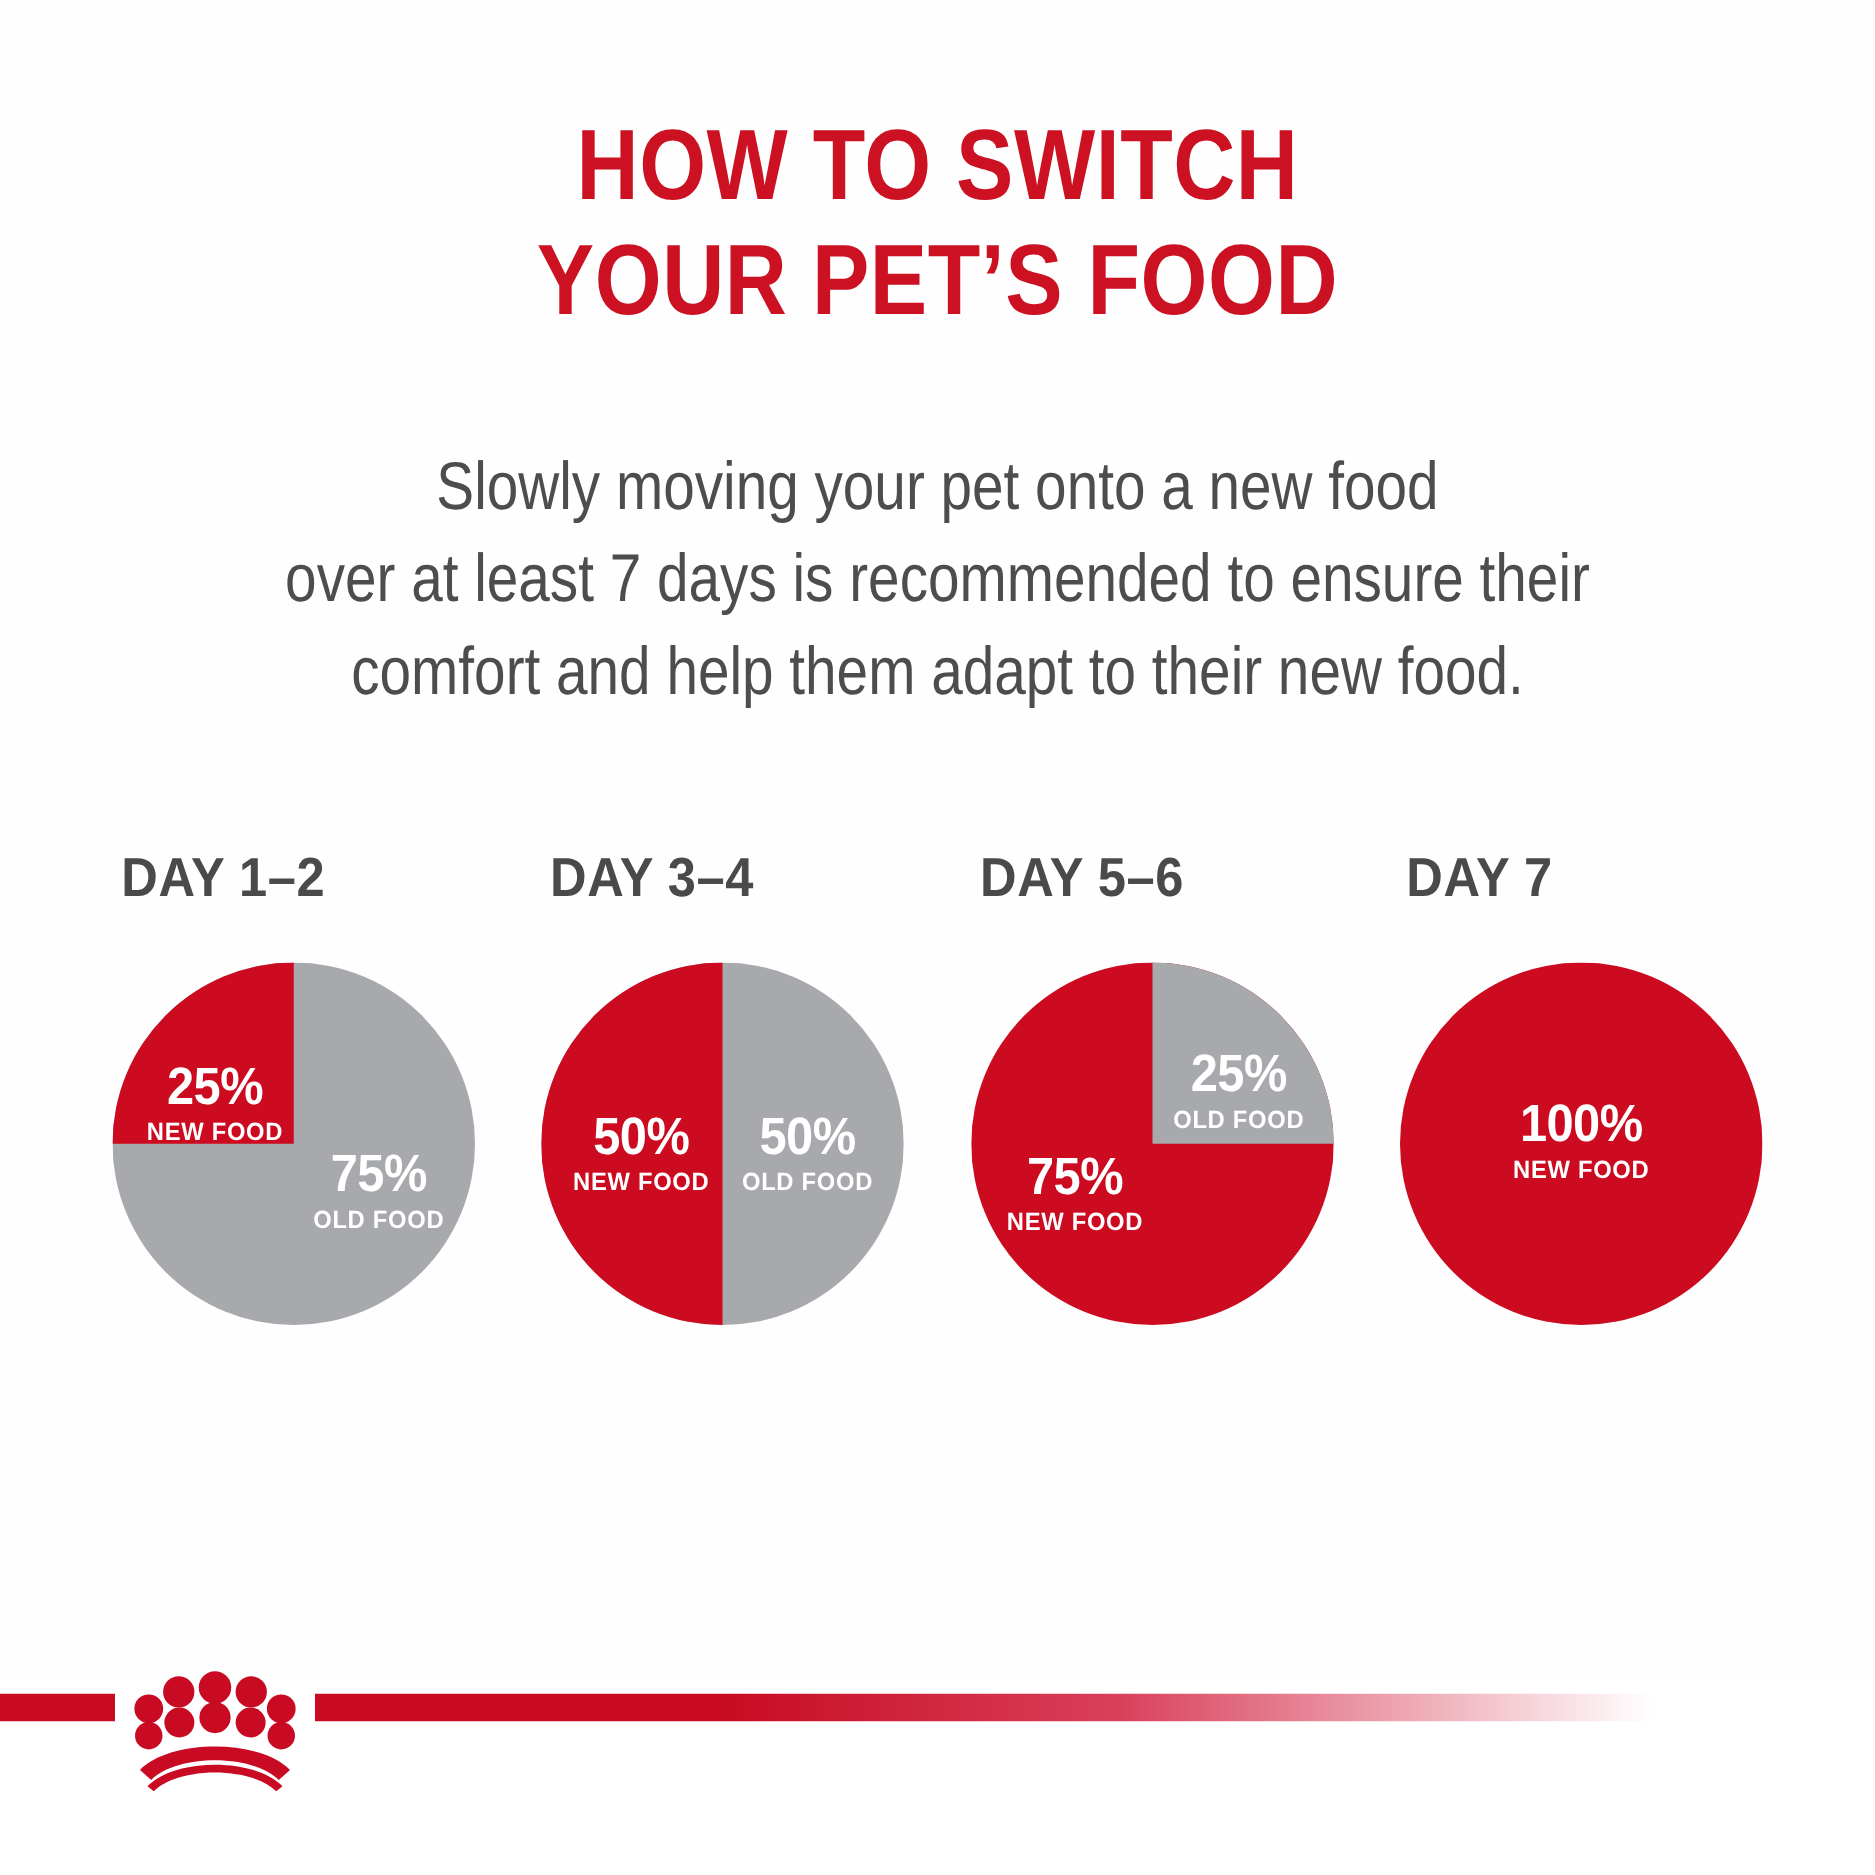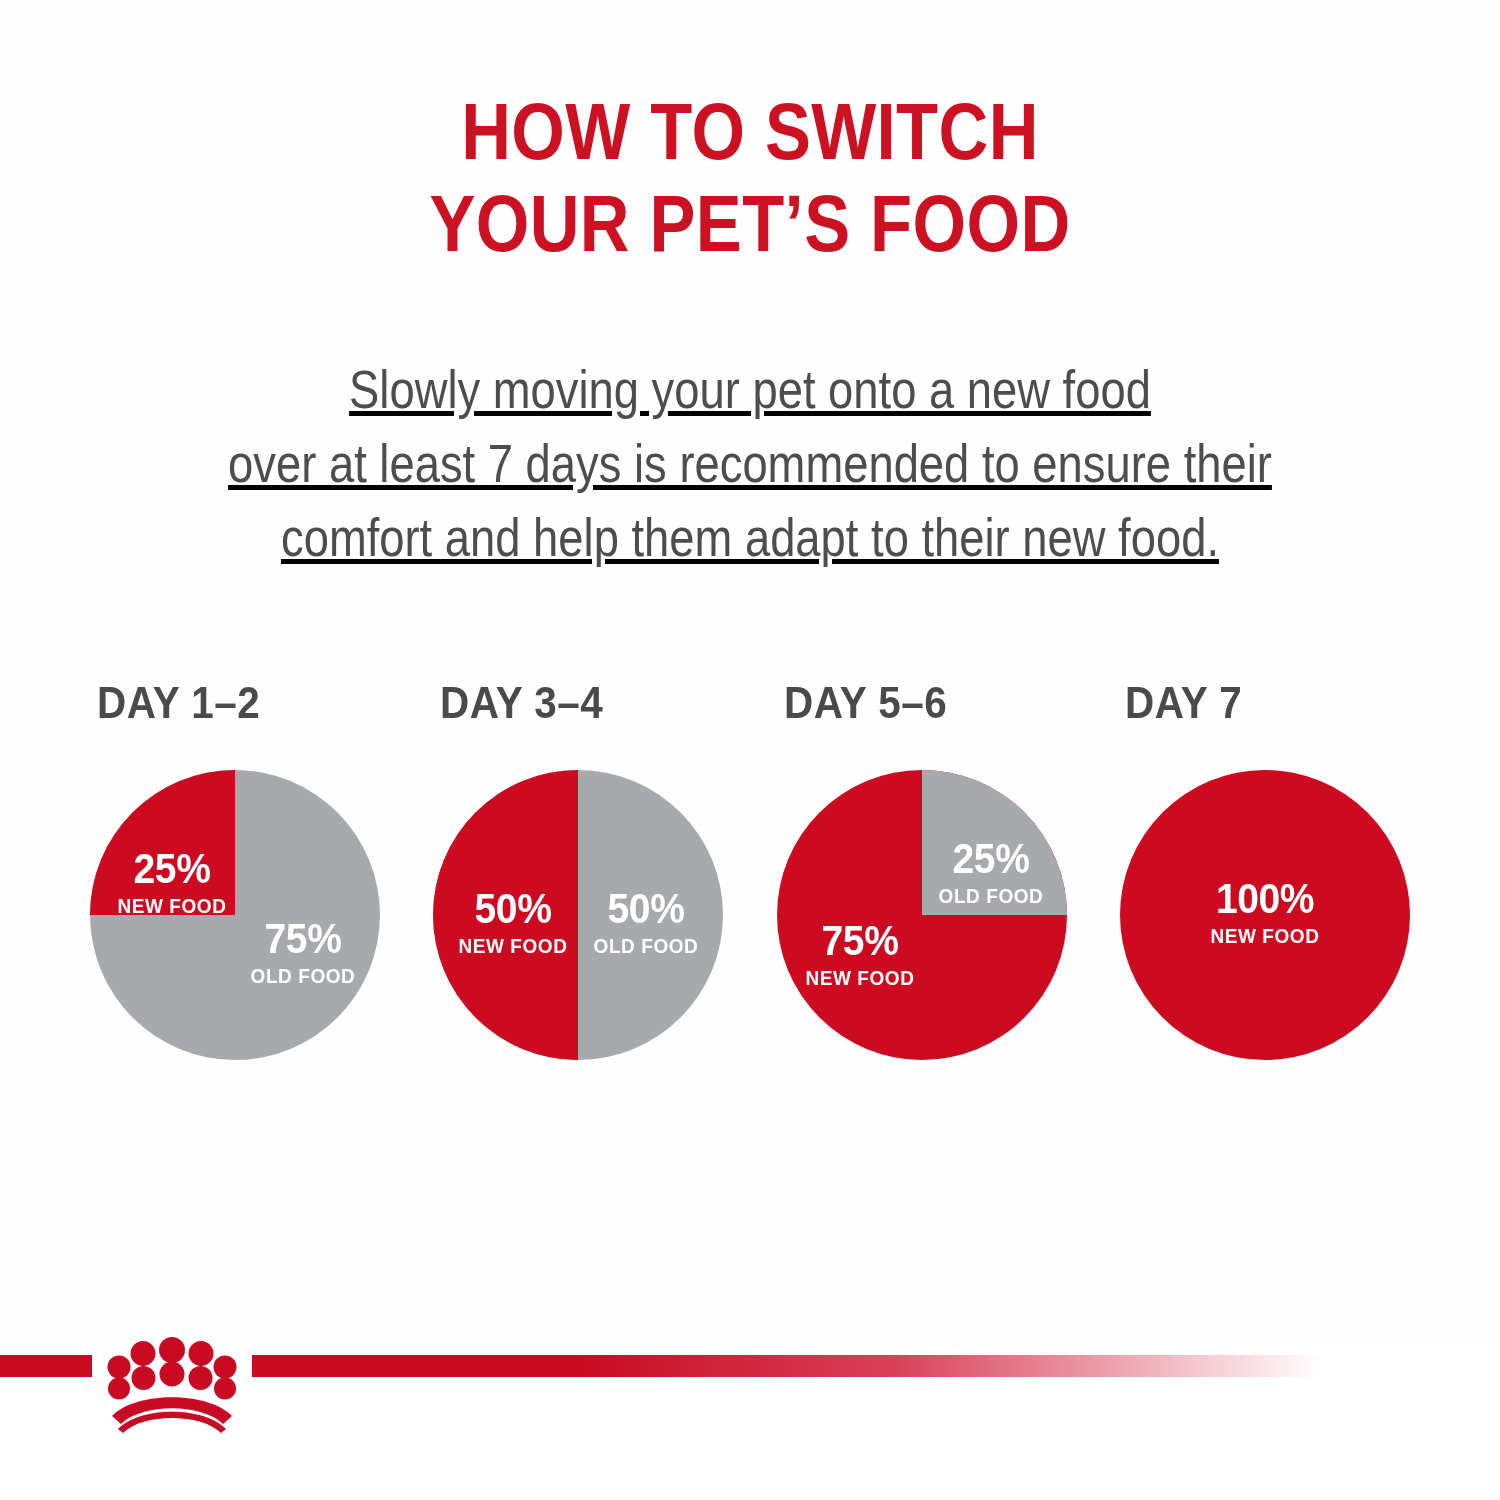--- a/index.html
+++ b/index.html
@@ -43,21 +43,20 @@
     white-space: nowrap;
   }
 
   
   .subtitle-block {
     position: absolute;
     top: 352px;
     left: 0;
     width: 1500px;
     text-align: center;
-    text-decoration: underline;
   }
   .subtitle-line {
     color: #4D4D4D;
     font-family: "Liberation Sans Narrow", "Liberation Sans", sans-serif;
     font-weight: 400;
     font-size: 54px;
     line-height: 74px;
     transform: scaleX(0.84);
     transform-origin: center center;
     white-space: nowrap;

